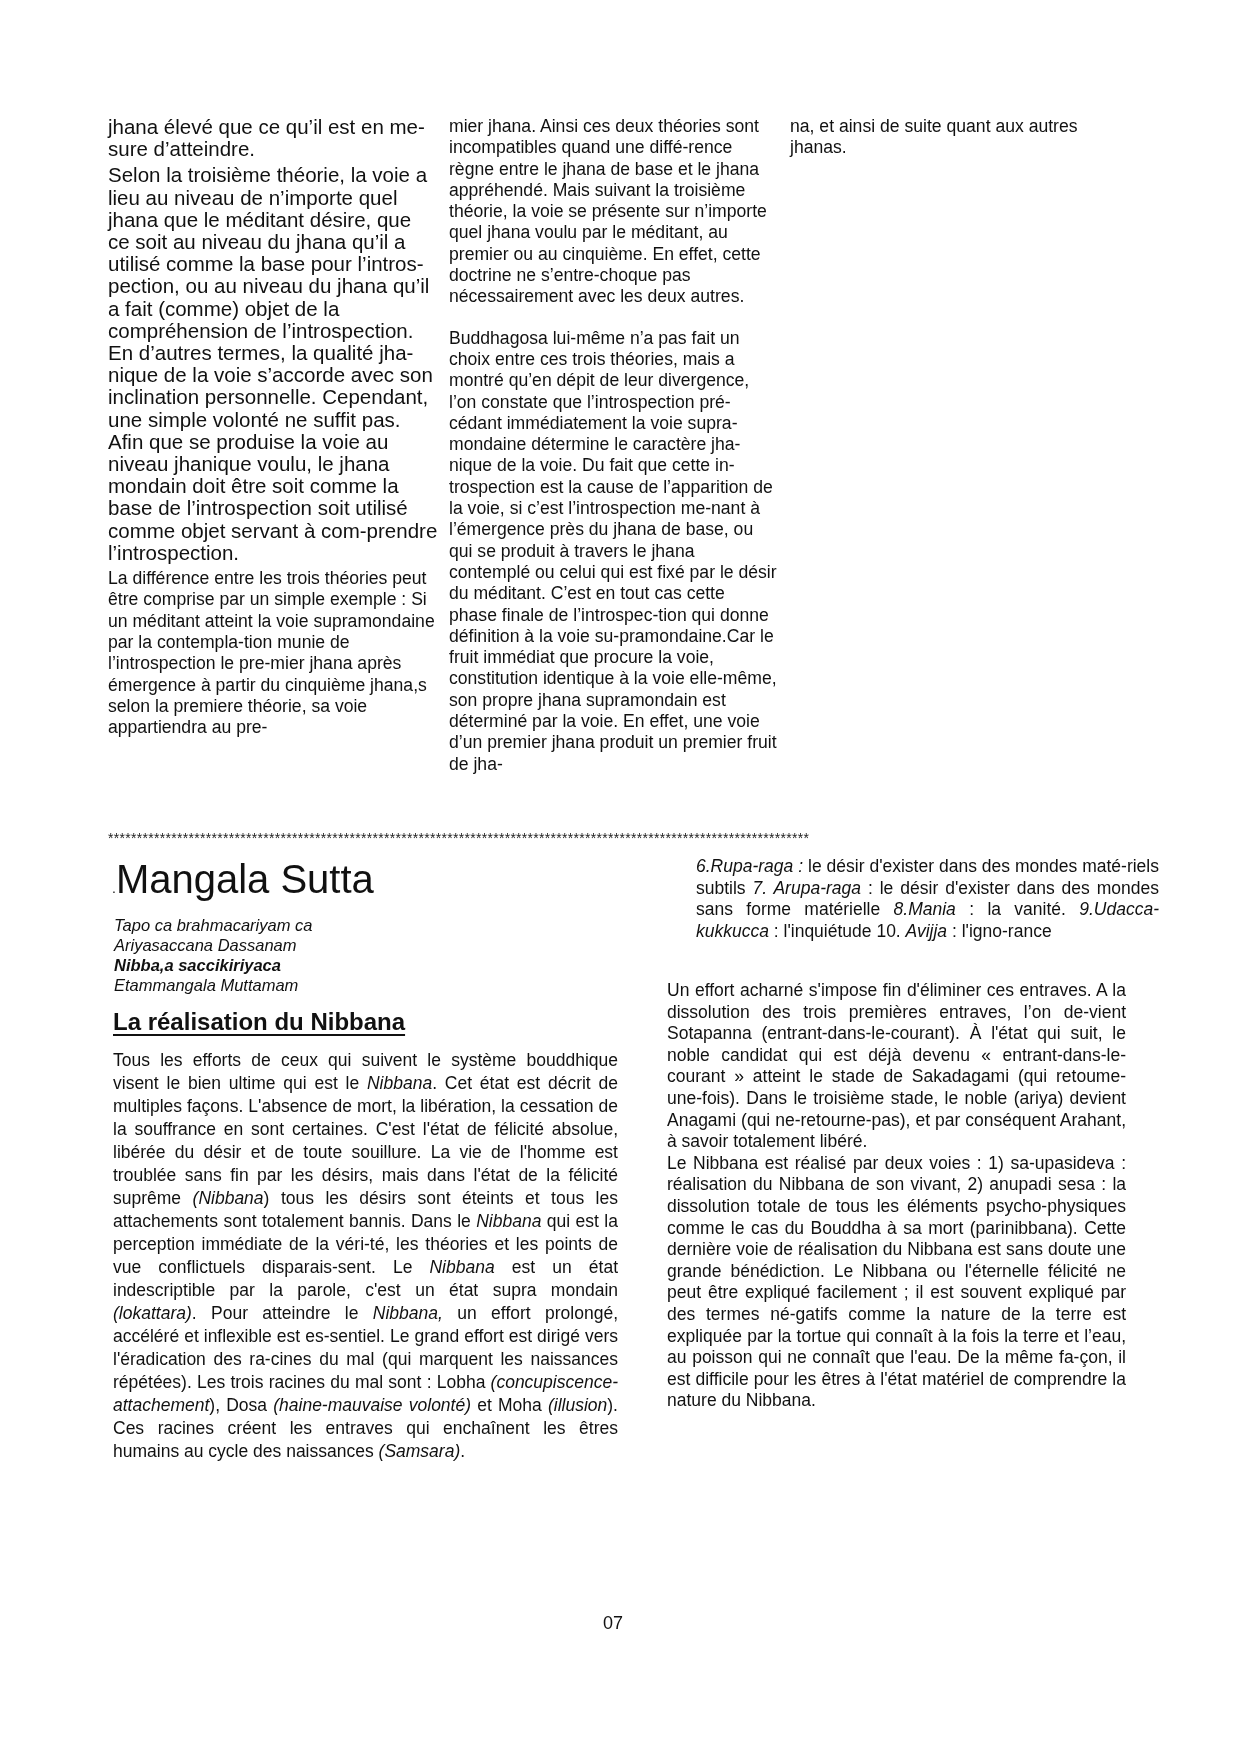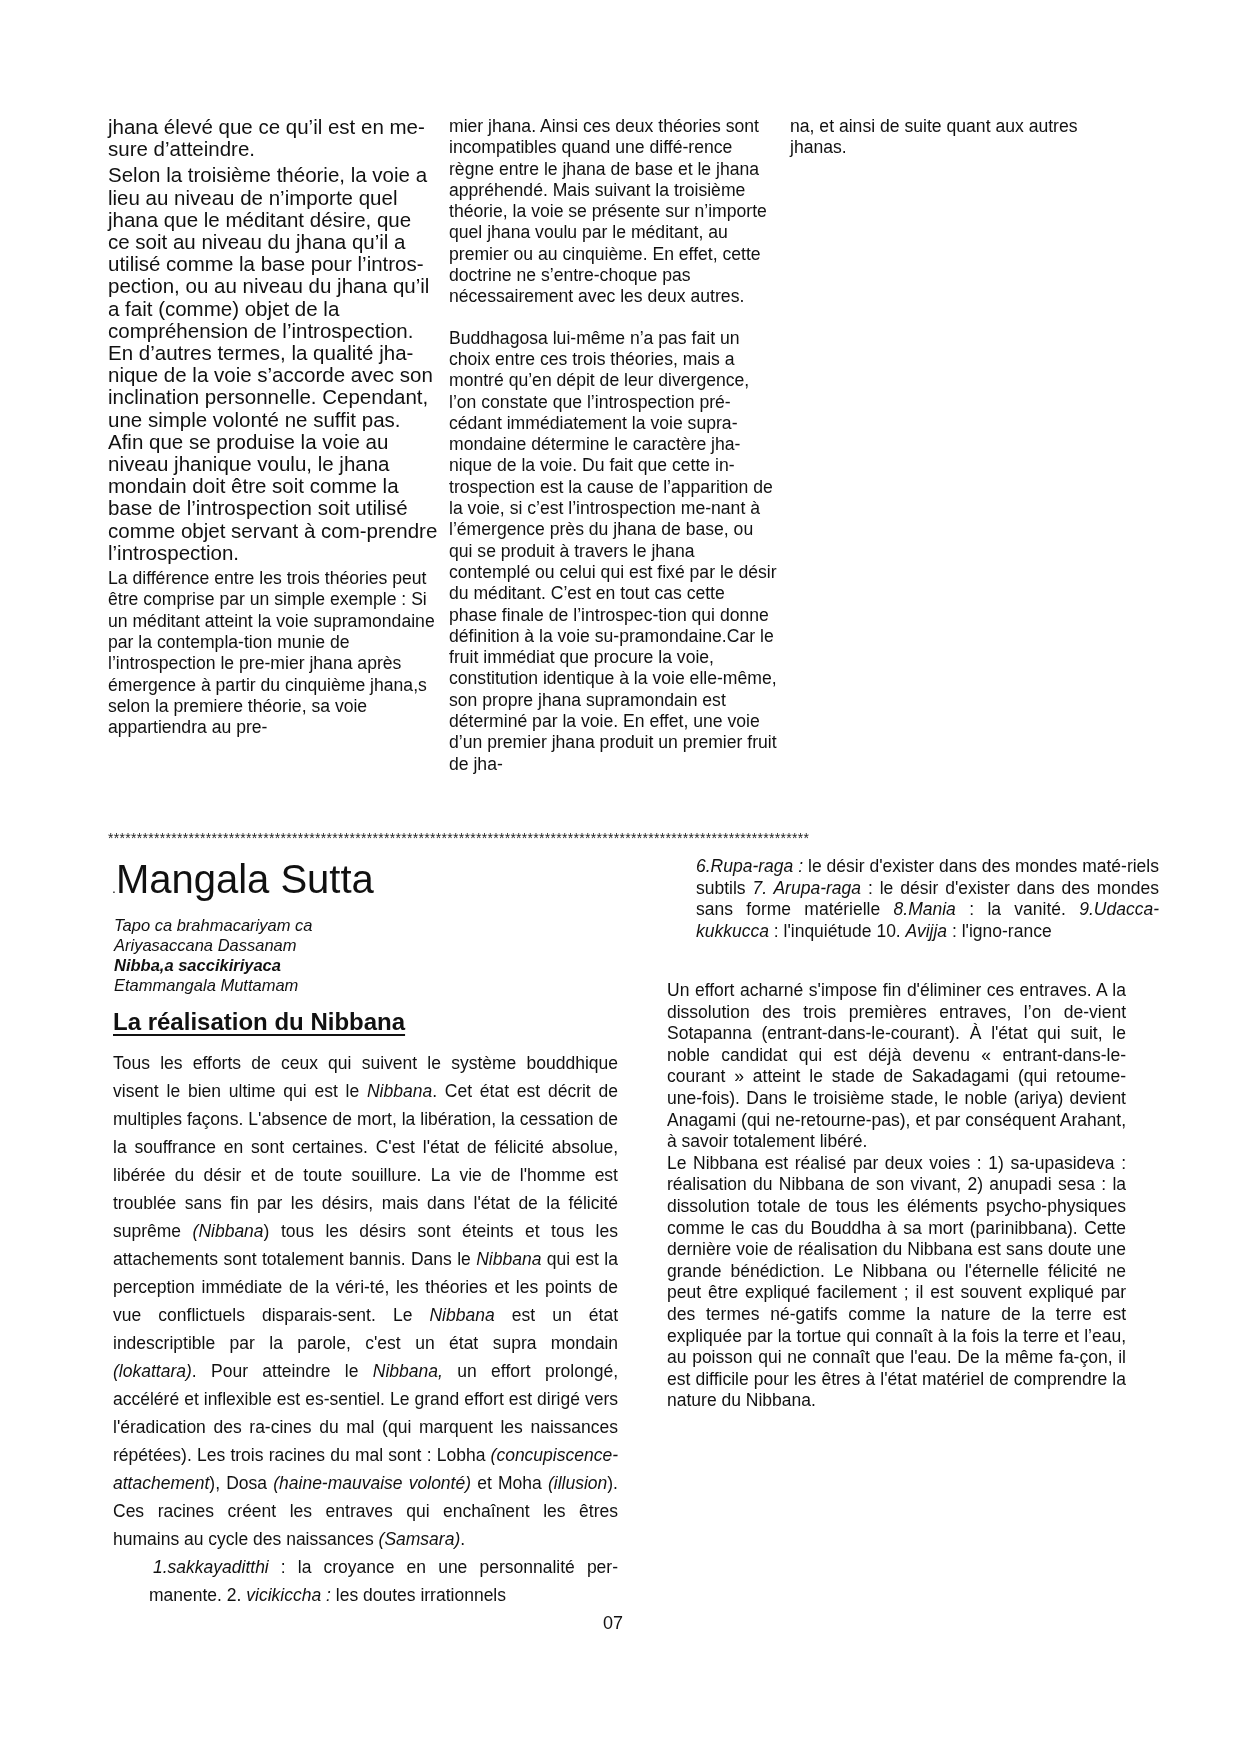--- a/index.html
+++ b/index.html
@@ -19,21 +19,21 @@
   .para-gap-s { margin-top: 20px; }
 
   #separator { left: 108px; top: 830px; width: 1010px; font-size: 14px; letter-spacing: 0.3px; white-space: nowrap; overflow: hidden; color: #222; }
 
   #sutta-title { left: 112px; top: 856px; font-size: 40px; line-height: 46px; }
   #sutta-title .dot { font-size: 14px; }
   #verse { left: 114px; top: 915px; font-size: 16.5px; line-height: 20px; font-style: italic; }
   #verse .bold { font-weight: bold; }
   #section-heading { left: 113px; top: 1007px; font-size: 24px; line-height: 30px; font-weight: bold; text-decoration: underline; text-decoration-thickness: 2px; text-underline-offset: 4px; }
 
-  #left-body { left: 113px; top: 1049px; width: 505px; font-size: 17.5px; line-height: 28px; text-align: justify; }
+  #left-body { left: 113px; top: 1049px; width: 505px; font-size: 17.5px; line-height: 23px; text-align: justify; }
   #left-body .indent { padding-left: 36px; }
   #left-body .indent-first { text-indent: 4px; }
 
   #right-top { left: 663px; top: 856px; width: 463px; font-size: 17.5px; line-height: 21.6px; text-align: justify; margin-left: 33px; }
   #right-body { left: 667px; top: 980px; width: 459px; font-size: 17.5px; line-height: 21.6px; text-align: justify; }
 
   #page-number { left: 603px; top: 1613px; font-size: 18px; }
   i { font-style: italic; }
 </style>
 </head>
@@ -64,21 +64,20 @@
   <div>Tapo ca brahmacariyam ca</div>
   <div>Ariyasaccana Dassanam</div>
   <div class="bold">Nibba,a saccikiriyaca</div>
   <div>Etammangala Muttamam</div>
 </div>
 
 <div id="section-heading" class="abs serif">La réalisation du Nibbana</div>
 
 <div id="left-body" class="abs serif">
   <p><span>Tous les efforts de ceux qui suivent le système bouddhique visent le bien ultime qui est le </span><i>Nibbana</i><span>. Cet état est décrit de multiples façons. L'absence de mort, la libération, la cessation de la souffrance en sont certaines. C'est l'état de félicité absolue, libérée du désir et de toute souillure. La vie de l'homme est troublée sans fin par les désirs, mais dans l'état de la félicité suprême </span><i>(Nibbana</i><span>) tous les désirs sont éteints et tous les attachements sont totalement bannis. Dans le </span><i>Nibbana</i><span> qui est la perception immédiate de la véri-té, les théories et les points de vue conflictuels disparais-sent. Le </span><i>Nibbana</i><span> est un état indescriptible par la parole, c'est un état supra mondain </span><i>(lokattara)</i><span>. Pour atteindre le </span><i>Nibbana,</i><span> un effort prolongé, accéléré et inflexible est es-sentiel. Le grand effort est dirigé vers l'éradication des ra-cines du mal (qui marquent les naissances répétées). Les trois racines du mal sont : Lobha </span><i>(concupiscence-attachement</i><span>), Dosa </span><i>(haine-mauvaise volonté)</i><span> et Moha </span><i>(illusion</i><span>). Ces racines créent les entraves qui enchaînent les êtres humains au cycle des naissances </span><i>(Samsara)</i><span>.</span></p>
-  <p class="indent indent-first"><i>1.sakkayaditthi</i><span> : la croyance en une personnalité per-manente. 2. </span><i>vicikiccha :</i><span> les doutes irrationnels</span></p>
 </div>
 
 <div id="right-top" class="abs serif">
   <p><i>6.Rupa-raga :</i><span> le désir d'exister dans des mondes maté-riels subtils </span><i>7. Arupa-raga</i><span> : le désir d'exister dans des mondes sans forme matérielle </span><i>8.Mania</i><span> : la vanité. </span><i>9.Udacca-kukkucca</i><span> : l'inquiétude 10. </span><i>Avijja</i><span> : l'igno-rance</span></p>
 </div>
 
 <div id="right-body" class="abs serif">
   <p>Un effort acharné s'impose fin d'éliminer ces entraves. A la dissolution des trois premières entraves, l’on de-vient Sotapanna (entrant-dans-le-courant). À l'état qui suit, le noble candidat qui est déjà devenu « entrant-dans-le-courant » atteint le stade de Sakadagami (qui retoume-une-fois). Dans le troisième stade, le noble (ariya) devient Anagami (qui ne-retourne-pas), et par conséquent Arahant, à savoir totalement libéré.</p>
   <p>Le Nibbana est réalisé par deux voies : 1) sa-upasideva : réalisation du Nibbana de son vivant, 2) anupadi sesa : la dissolution totale de tous les éléments psycho-physiques comme le cas du Bouddha à sa mort (parinibbana). Cette dernière voie de réalisation du Nibbana est sans doute une grande bénédiction. Le Nibbana ou l'éternelle félicité ne peut être expliqué facilement ; il est souvent expliqué par des termes né-gatifs comme la nature de la terre est expliquée par la tortue qui connaît à la fois la terre et l’eau, au poisson qui ne connaît que l'eau. De la même fa-çon, il est difficile pour les êtres à l'état matériel de comprendre la nature du Nibbana.</p>
 </div>

